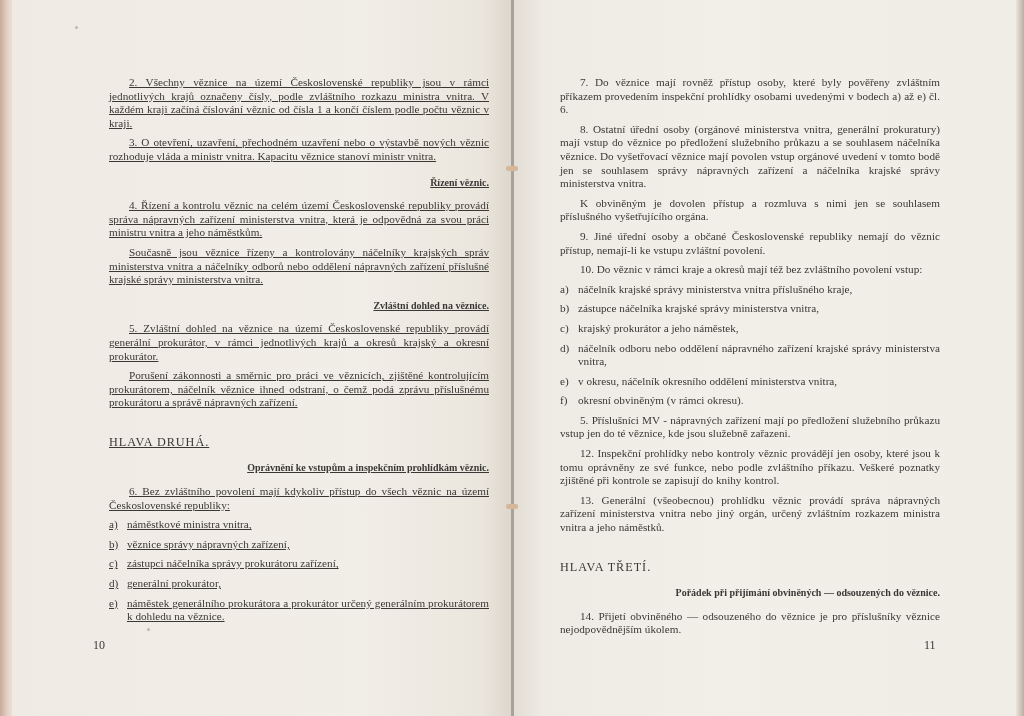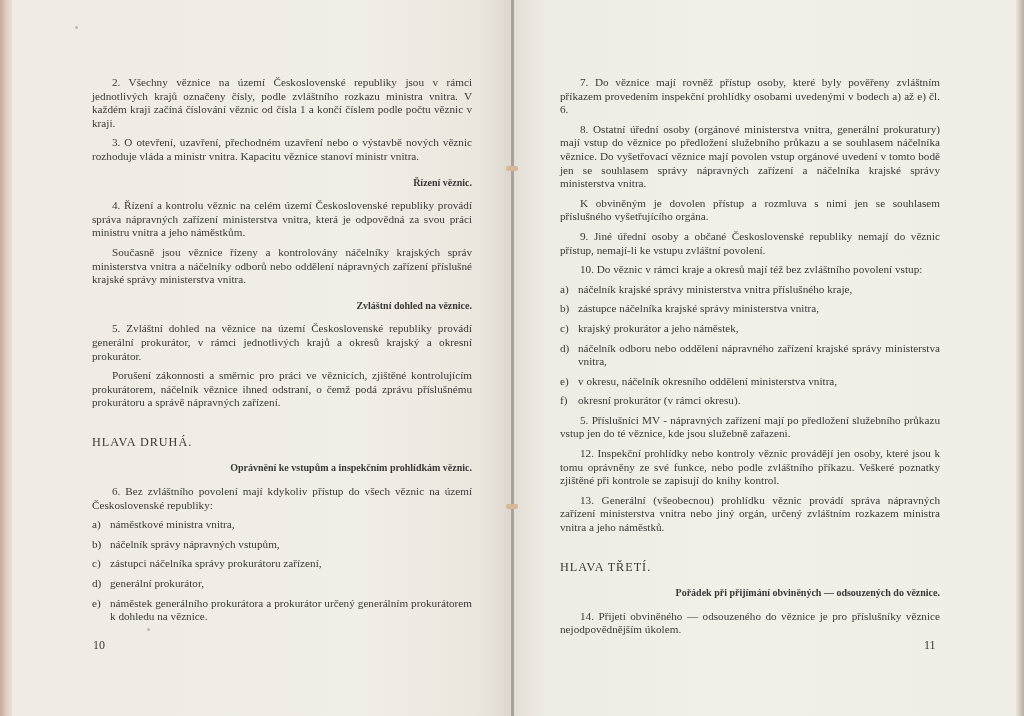--- a/index.html
+++ b/index.html
@@ -33,21 +33,21 @@
     background:#a9a297;
   }
   .staple {
     position:absolute; left:506px; width:12px; height:5px;
     background:#d5b79a; border-radius:2px;
   }
   .content {
     position:absolute; font-size:11.2px; line-height:13.6px;
     text-align:justify; hyphens:none;
   }
-  .content-left { left:92px; top:76px; width:380px; }
+  .content-left { left:109px; top:76px; width:380px;text-decoration:underline; }
   .content-right { left:560px; top:76px; width:380px; }
   p { margin:0 0 6px 0; text-indent:20px; }
   .heading-bold {
     text-align:right; font-weight:bold; margin:12px 0 10px 0; text-indent:0;
     font-size:10px;
   }
   .heading-caps {
     letter-spacing:1px; margin:26px 0 10px 0; font-size:12.2px;
   }
   .list-item {
@@ -102,21 +102,21 @@
 
   <p>6. Bez zvláštního povolení mají kdykoliv přístup do všech věznic na území Československé republiky:</p>
 
   <div>
     <div class="list-item">
       <span class="marker">a)</span>
       <span class="txt">náměstkové ministra vnitra,</span>
     </div>
     <div class="list-item">
       <span class="marker">b)</span>
-      <span class="txt">náčelník správy nápravných vstupům,</span>
+      <span class="txt">věznice správy nápravných zařízení,</span>
     </div>
     <div class="list-item">
       <span class="marker">c)</span>
       <span class="txt">zástupci náčelníka správy prokurátoru zařízení,</span>
     </div>
     <div class="list-item">
       <span class="marker">d)</span>
       <span class="txt">generální prokurátor,</span>
     </div>
     <div class="list-item">
@@ -151,21 +151,21 @@
     <div class="list-item">
       <span class="marker">d)</span>
       <span class="txt">náčelník odboru nebo oddělení nápravného zařízení krajské správy ministerstva vnitra,</span>
     </div>
     <div class="list-item">
       <span class="marker">e)</span>
       <span class="txt">v okresu, náčelník okresního oddělení ministerstva vnitra,</span>
     </div>
     <div class="list-item">
       <span class="marker">f)</span>
-      <span class="txt">okresní prokurátor (v rámci okresu).</span>
+      <span class="txt">okresní obviněným (v rámci okresu).</span>
     </div>
   </div>
 
   <p>5. Příslušníci MV - nápravných zařízení mají po předložení služebního průkazu vstup jen do té věznice, kde jsou služebně zařazeni.</p>
   <p>12. Inspekční prohlídky nebo kontroly věznic provádějí jen osoby, které jsou k tomu oprávněny ze své funkce, nebo podle zvláštního příkazu. Veškeré poznatky zjištěné při kontrole se zapisují do knihy kontrol.</p>
   <p>13. Generální (všeobecnou) prohlídku věznic provádí správa nápravných zařízení ministerstva vnitra nebo jiný orgán, určený zvláštním rozkazem ministra vnitra a jeho náměstků.</p>
 
   <div class="heading-caps">HLAVA TŘETÍ.</div>
   <div class="heading-bold">Pořádek při přijímání obviněných — odsouzených do věznice.</div>
 

